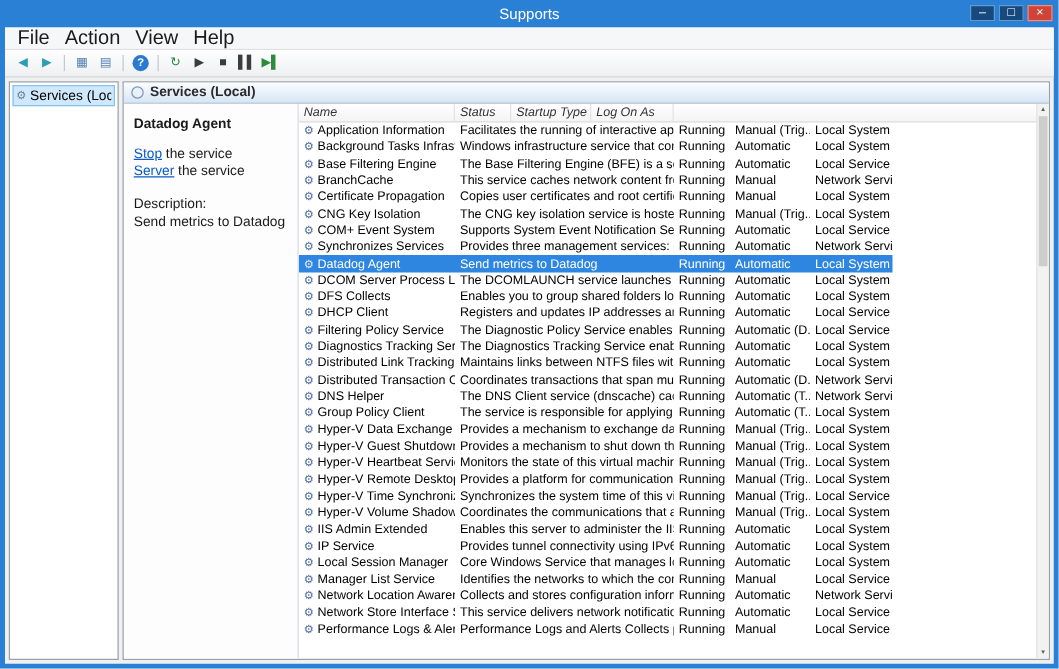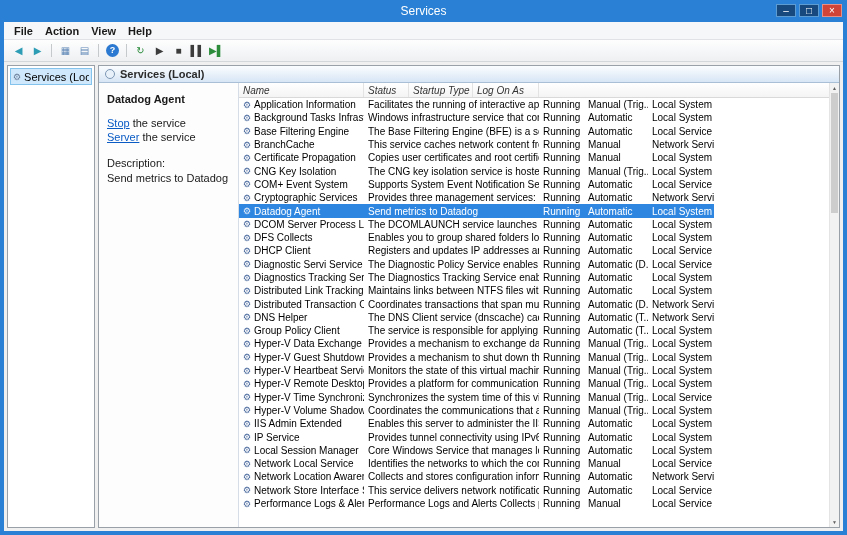--- a/index.html
+++ b/index.html
@@ -7,21 +7,21 @@
   .window{width:847px;height:535px;background:#2a80d4;position:relative;box-sizing:border-box;}
   .titlebar{height:22px;display:flex;align-items:center;justify-content:center;position:relative;
     color:#fff;font-size:12px;}
   .win-controls{position:absolute;right:5px;top:4px;display:flex;gap:3px;}
   .win-btn{width:20px;height:13px;display:flex;align-items:center;justify-content:center;
     font-size:10px;color:#fff;background:#17497e;border:1px solid #5d9bd3;box-sizing:border-box;line-height:1;}
   .win-btn.close{background:#cf4437;border-color:#e58f86;}
   .chrome{position:absolute;left:4px;right:4px;top:22px;bottom:4px;background:#f0f0f0;
     display:flex;flex-direction:column;}
   .menubar{height:17px;background:#f6f7f8;border-bottom:1px solid #e0e2e5;display:flex;
-    align-items:center;padding-left:4px;font-size:11px;color:#1a1a1a;flex:0 0 auto;font-weight:bold;}
+    align-items:center;padding-left:4px;font-size:16px;color:#1a1a1a;flex:0 0 auto;}
   .menu-item{padding:1px 6px;}
   .toolbar{height:21px;background:linear-gradient(#fefefe,#eef0f2);border-bottom:1px solid #d4d7da;
     display:flex;align-items:center;padding:0 5px;flex:0 0 auto;}
   .tool{min-width:17px;height:15px;display:flex;align-items:center;justify-content:center;
     font-size:10px;margin:0 1px;line-height:1;}
   .tool.round{width:13px;min-width:13px;height:13px;border-radius:50%;font-size:9px;font-weight:bold;margin:0 3px;}
   .tsep{width:1px;height:13px;background:#c6c9cc;margin:0 4px;}
   .workspace{flex:1;display:flex;padding:3px;gap:3px;overflow:hidden;}
   .tree{width:88px;flex:0 0 88px;background:#fff;border:1px solid #99a0a8;font-size:11px;
     padding:2px;box-sizing:border-box;}
@@ -64,21 +64,21 @@
     padding-left:5px;font-size:10px;align-items:flex-start;}
   .tab{padding:0 10px 2px;border:1px solid #8f969e;border-top:none;border-radius:0 0 3px 3px;
     background:#ededed;color:#333;margin-right:2px;height:13px;display:flex;align-items:center;}
   .tab.active{background:#fff;margin-top:-1px;border-top:1px solid #fff;height:14px;}
 </style>
 </head>
 <body>
 
 <div class="window">
   <div class="titlebar">
-    <span>Services</span>
+    <span>Supports</span>
     <div class="win-controls">
       <div class="win-btn">–</div>
       <div class="win-btn">□</div>
       <div class="win-btn close">×</div>
     </div>
   </div>
 
   <div class="chrome">
     <div class="menubar" id="menubar">
         <div class="menu-item">File</div>
@@ -200,21 +200,21 @@
                     <span>COM+ Event System</span>
                   </div>
                   <div class="cell" style="width: 175px;">Supports System Event Notification Service (S...</div>
                   <div class="cell" style="width: 45px;">Running</div>
                   <div class="cell" style="width: 64px;">Automatic</div>
                   <div class="cell" style="width: 66px;">Local Service</div>
                 </div>
                 <div class="row">
                   <div class="cell name" style="width: 125px;">
                     <span class="gear">⚙</span>
-                    <span>Cryptographic Services</span>
+                    <span>Synchronizes Services</span>
                   </div>
                   <div class="cell" style="width: 175px;">Provides three management services: Catalo...</div>
                   <div class="cell" style="width: 45px;">Running</div>
                   <div class="cell" style="width: 64px;">Automatic</div>
                   <div class="cell" style="width: 66px;">Network Servi...</div>
                 </div>
                 <div class="row selected">
                   <div class="cell name" style="width: 125px;">
                     <span class="gear">⚙</span>
                     <span>Datadog Agent</span>
@@ -250,21 +250,21 @@
                     <span>DHCP Client</span>
                   </div>
                   <div class="cell" style="width: 175px;">Registers and updates IP addresses and DNS r...</div>
                   <div class="cell" style="width: 45px;">Running</div>
                   <div class="cell" style="width: 64px;">Automatic</div>
                   <div class="cell" style="width: 66px;">Local Service</div>
                 </div>
                 <div class="row">
                   <div class="cell name" style="width: 125px;">
                     <span class="gear">⚙</span>
-                    <span>Diagnostic Servi Service</span>
+                    <span>Filtering Policy Service</span>
                   </div>
                   <div class="cell" style="width: 175px;">The Diagnostic Policy Service enables proble...</div>
                   <div class="cell" style="width: 45px;">Running</div>
                   <div class="cell" style="width: 64px;">Automatic (D...</div>
                   <div class="cell" style="width: 66px;">Local Service</div>
                 </div>
                 <div class="row">
                   <div class="cell name" style="width: 125px;">
                     <span class="gear">⚙</span>
                     <span>Diagnostics Tracking Service</span>
@@ -400,21 +400,21 @@
                     <span>Local Session Manager</span>
                   </div>
                   <div class="cell" style="width: 175px;">Core Windows Service that manages local us...</div>
                   <div class="cell" style="width: 45px;">Running</div>
                   <div class="cell" style="width: 64px;">Automatic</div>
                   <div class="cell" style="width: 66px;">Local System</div>
                 </div>
                 <div class="row">
                   <div class="cell name" style="width: 125px;">
                     <span class="gear">⚙</span>
-                    <span>Network Local Service</span>
+                    <span>Manager List Service</span>
                   </div>
                   <div class="cell" style="width: 175px;">Identifies the networks to which the compute...</div>
                   <div class="cell" style="width: 45px;">Running</div>
                   <div class="cell" style="width: 64px;">Manual</div>
                   <div class="cell" style="width: 66px;">Local Service</div>
                 </div>
                 <div class="row">
                   <div class="cell name" style="width: 125px;">
                     <span class="gear">⚙</span>
                     <span>Network Location Awareness</span>

